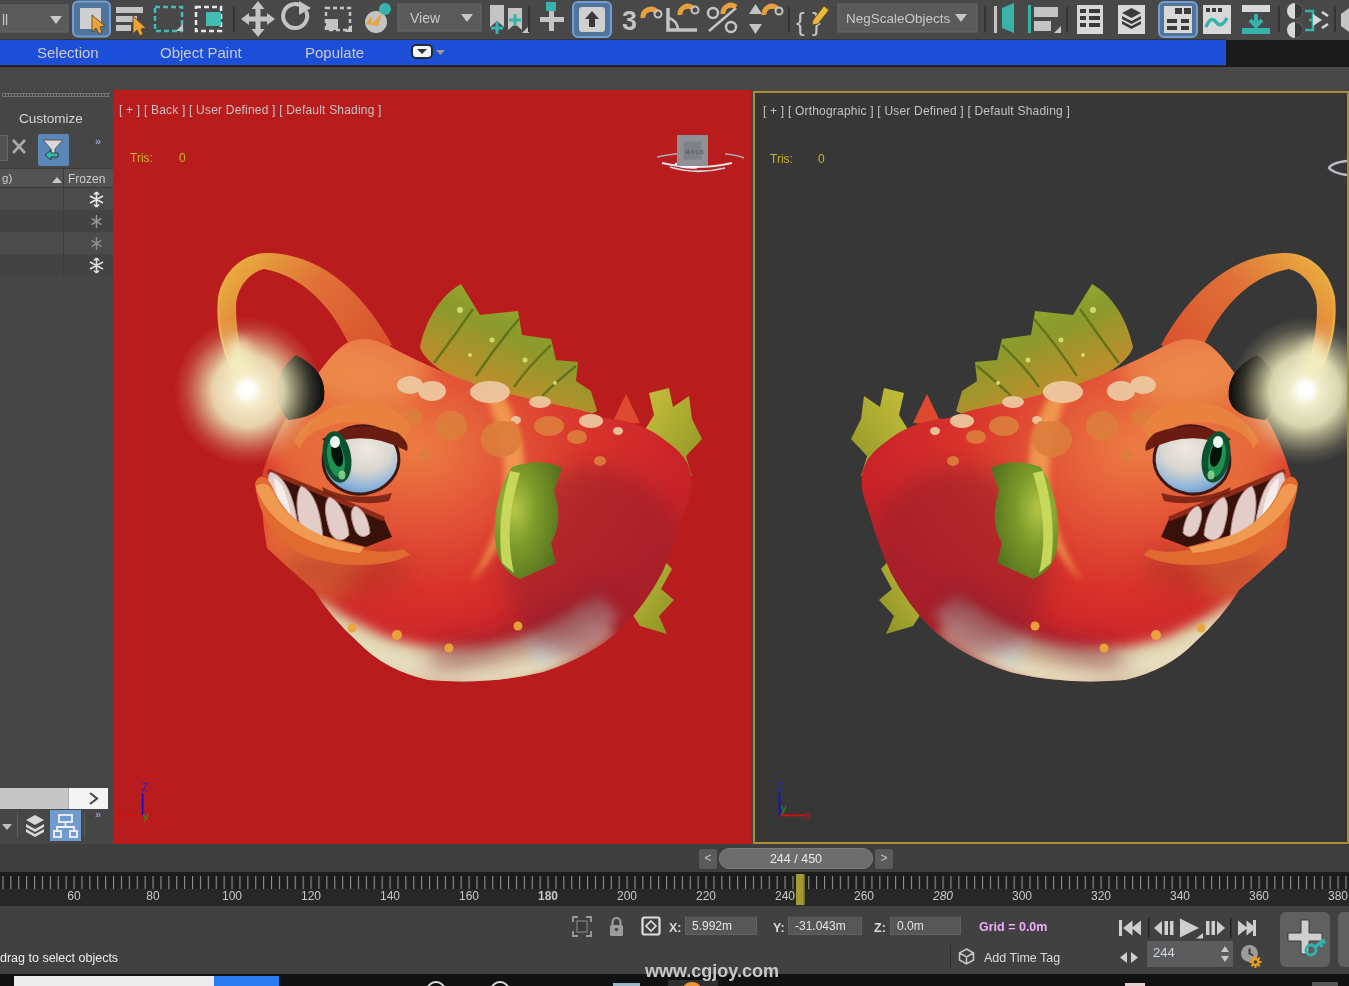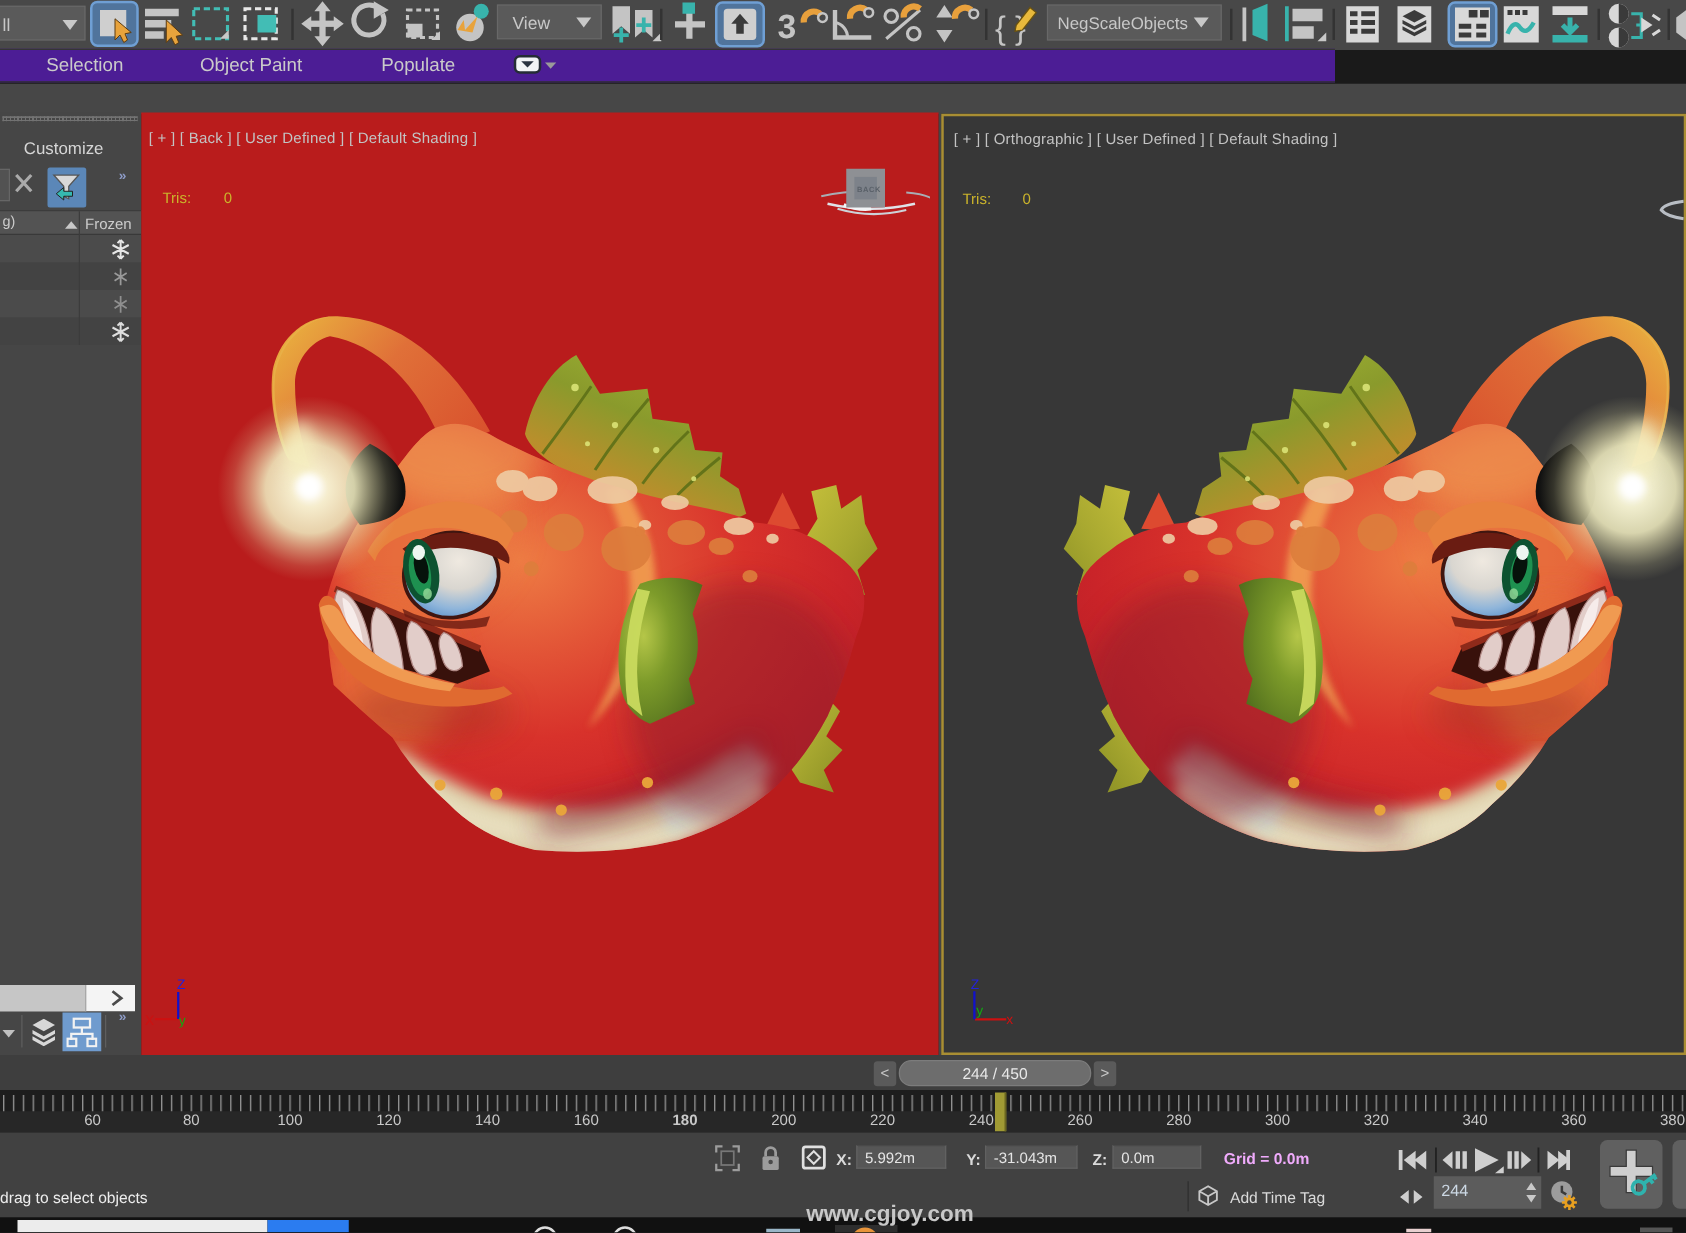--- a/index.html
+++ b/index.html
@@ -1,20 +1,20 @@
 <!DOCTYPE html>
 <html><head>
 <meta charset="utf-8">
 <style>
   * { margin:0; padding:0; box-sizing:border-box; }
   html,body { width:1349px; height:986px; overflow:hidden; background:#1a1a1a; }
   body { font-family:"Liberation Sans", sans-serif; position:relative; }
   .abs { position:absolute; }
   #toolbar { left:0; top:0; width:1349px; height:40px; background:#484848; }
-  #ribbon { left:0; top:39px; width:1068px; height:27px; background:#4c1d95; border-top:1px solid #353535; border-bottom:1px solid #2e2e2e; }
+  #ribbon { left:0; top:39px; width:1226px; height:27px; background:#1d4ed8; border-top:1px solid #353535; border-bottom:1px solid #2e2e2e; }
   #strip { left:0; top:67px; width:1349px; height:24px; background:#474747; }
   #lpanel { left:0; top:90px; width:113px; height:754px; background:#464646; }
   #vpL { left:113px; top:90px; width:638px; height:754px; background:#b91c1c; overflow:hidden; }
   #vpsep { left:751px; top:90px; width:2px; height:754px; background:#454545; }
   #vpR { left:753px; top:91px; width:596px; height:753px; background:#373737; border:2px solid #a98e33; overflow:hidden; }
   #tslider { left:0; top:844px; width:1349px; height:28px; background:#3e3e3e; }
   #ruler { left:0; top:872px; width:1349px; height:34px; background:#1d1d1d; }
   #status { left:0; top:906px; width:1349px; height:68px; background:#414141; }
   #taskbar { left:0; top:974px; width:1349px; height:12px; background:#111111; }
   .vplabel { color:#c3c3c3; font-size:12px; letter-spacing:0.2px; }
@@ -503,21 +503,21 @@
   <span class="rlab" style="left:153px;">80</span>
   <span class="rlab" style="left:232px;">100</span>
   <span class="rlab" style="left:311px;">120</span>
   <span class="rlab" style="left:390px;">140</span>
   <span class="rlab" style="left:469px;">160</span>
   <span class="rlab" style="left:548px;font-weight:bold;">180</span>
   <span class="rlab" style="left:627px;">200</span>
   <span class="rlab" style="left:706px;">220</span>
   <span class="rlab" style="left:785px;">240</span>
   <span class="rlab" style="left:864px;">260</span>
-  <span class="rlab" style="left:943px;">280</span>
+  <span class="rlab" style="left:943px;font-style:italic;">280</span>
   <span class="rlab" style="left:1022px;">300</span>
   <span class="rlab" style="left:1101px;">320</span>
   <span class="rlab" style="left:1180px;">340</span>
   <span class="rlab" style="left:1259px;">360</span>
   <span class="rlab" style="left:1338px;">380</span>
 </div>
 <div class="abs" id="status">
   <svg class="abs" style="left:571px; top:9px;" width="22" height="23">
     <g stroke="#9c9c9c" stroke-width="1.8" fill="none">
       <path d="M2 7 V2 H7 M15 2 H20 V7 M20 16 V21 H15 M7 21 H2 V16"></path>

